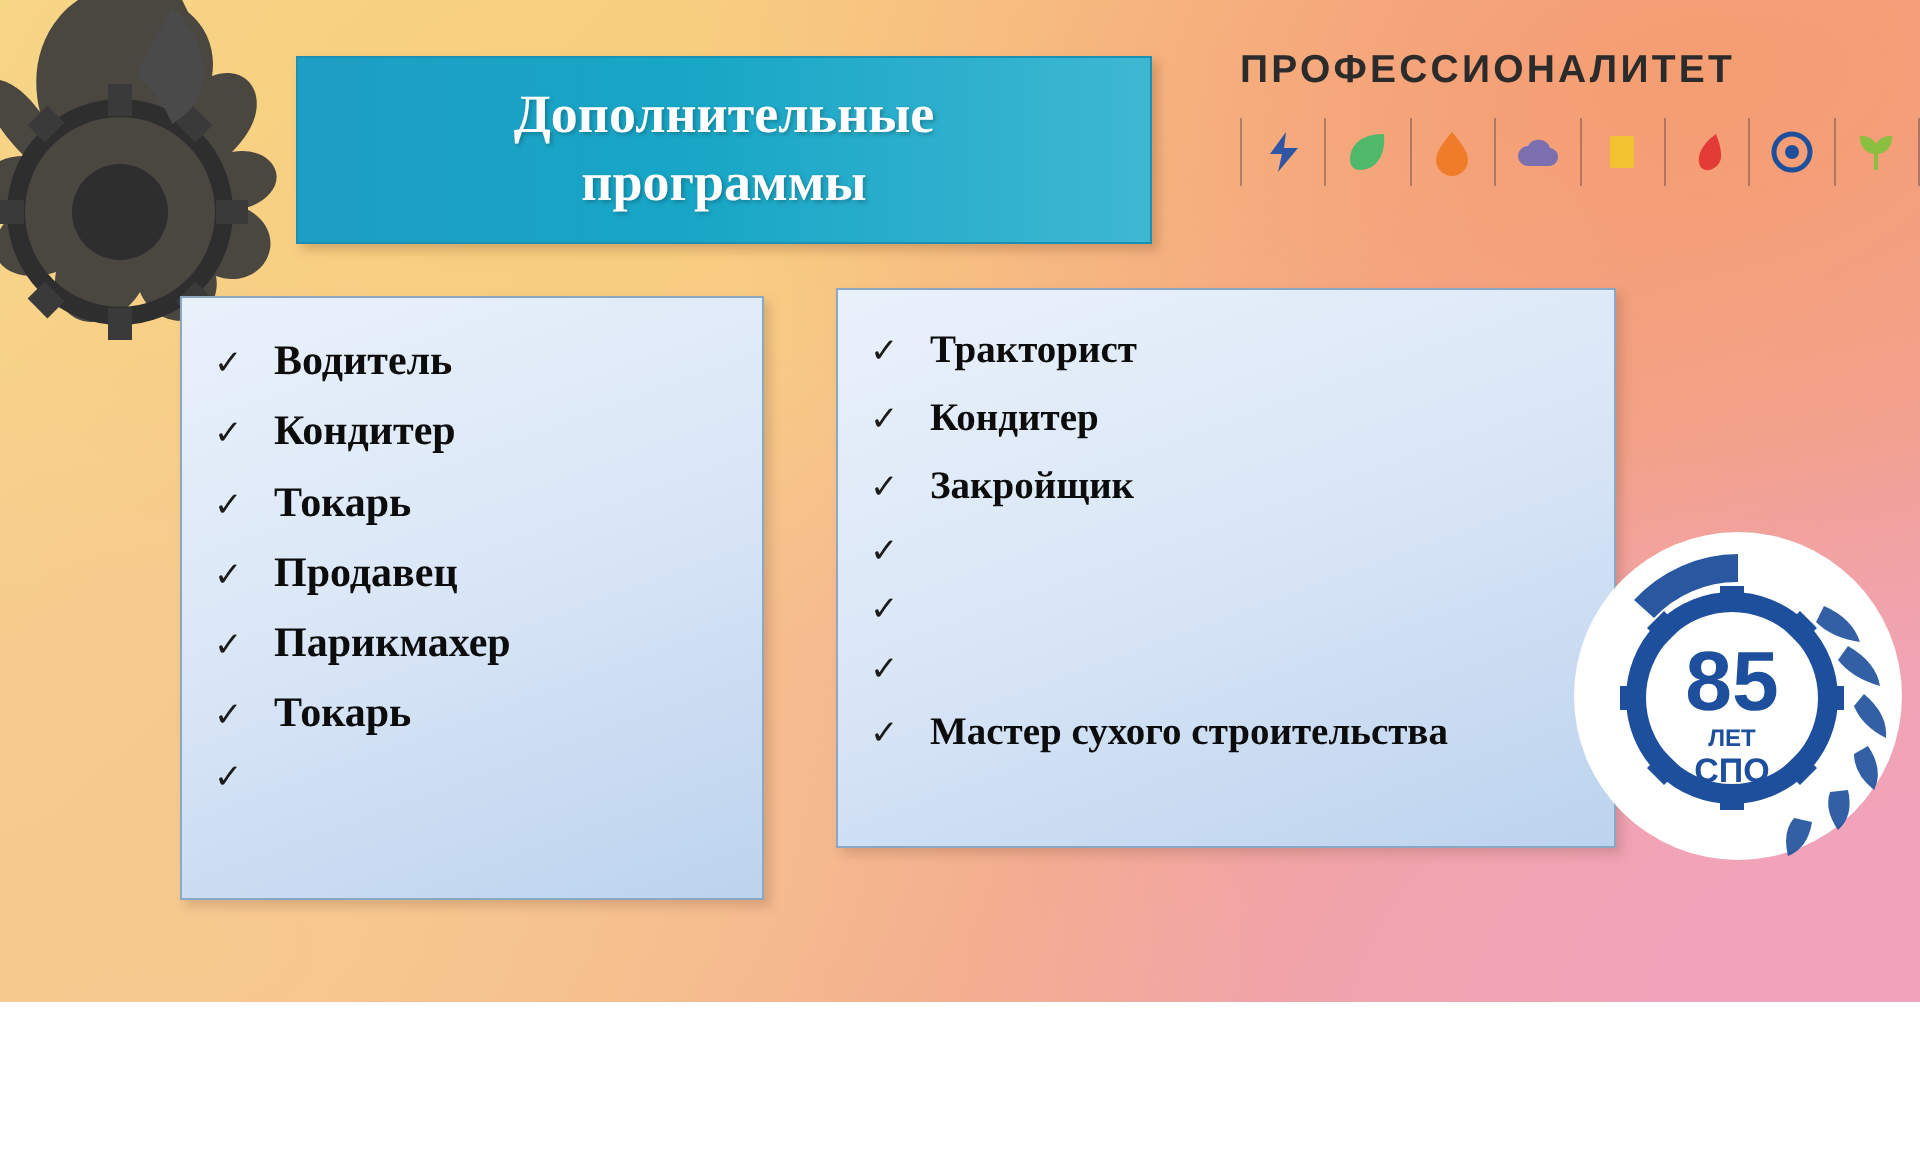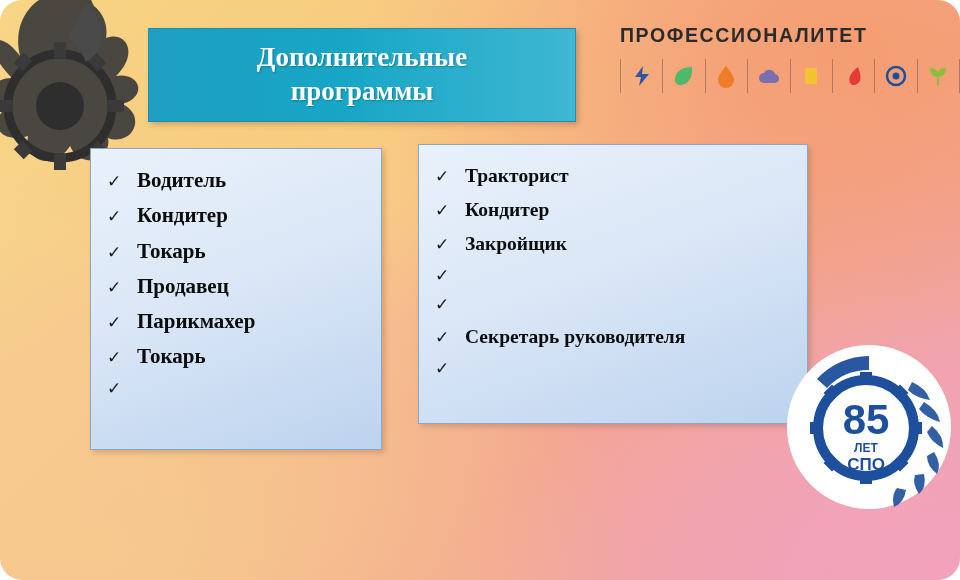--- a/index.html
+++ b/index.html
@@ -8,29 +8,28 @@
   }
   body {
     width: 960px;
     height: 580px;
     overflow: hidden;
     font-family: "Liberation Serif", serif;
   }
   .slide {
     position: relative;
     width: 960px;
-    height: 580px;
+    height: 501px;
     overflow: hidden;
     background:
       radial-gradient(ellipse 900px 520px at 10% 95%, #f6c98f 0%, rgba(246,201,143,0) 60%),
       radial-gradient(ellipse 700px 420px at 95% 95%, #f2a3bb 0%, rgba(242,163,187,0) 62%),
       radial-gradient(ellipse 780px 460px at 88% 8%, #f59d72 0%, rgba(245,157,114,0) 65%),
       radial-gradient(ellipse 620px 380px at 30% 12%, #f8cf7d 0%, rgba(248,207,125,0) 70%),
       linear-gradient(135deg, #f7d98a 0%, #f8c88e 35%, #f3a58f 65%, #eea2bd 100%);
-    border-radius: 22px;
   }
 
   
   .emblem {
     position: absolute;
     left: -10px;
     top: -14px;
     width: 190px;
     height: 210px;
   }
@@ -286,24 +285,24 @@
         <span>Закройщик</span>
       </li>
       <li>
         <span class="check">✓</span>
       </li>
       <li>
         <span class="check">✓</span>
       </li>
       <li>
         <span class="check">✓</span>
-        <span>Секретарь руководителя</span>
-      </li>
-      <li>
-        <span class="check">✓</span>
+      </li>
+      <li>
+        <span class="check">✓</span>
+        <span>Мастер сухого строительства</span>
       </li>
     </ul>
   </div>
 
   <div class="badge">
     <svg width="170" height="170" viewBox="0 0 170 170">
       <circle cx="85" cy="85" r="82" fill="#ffffff"></circle>
       <g fill="#1d4f9c">
         <path d="M85 14 a71 71 0 0 0-52 23 l10 9 a57 57 0 0 1 42-18 z" opacity="0.95"></path>
       </g>

